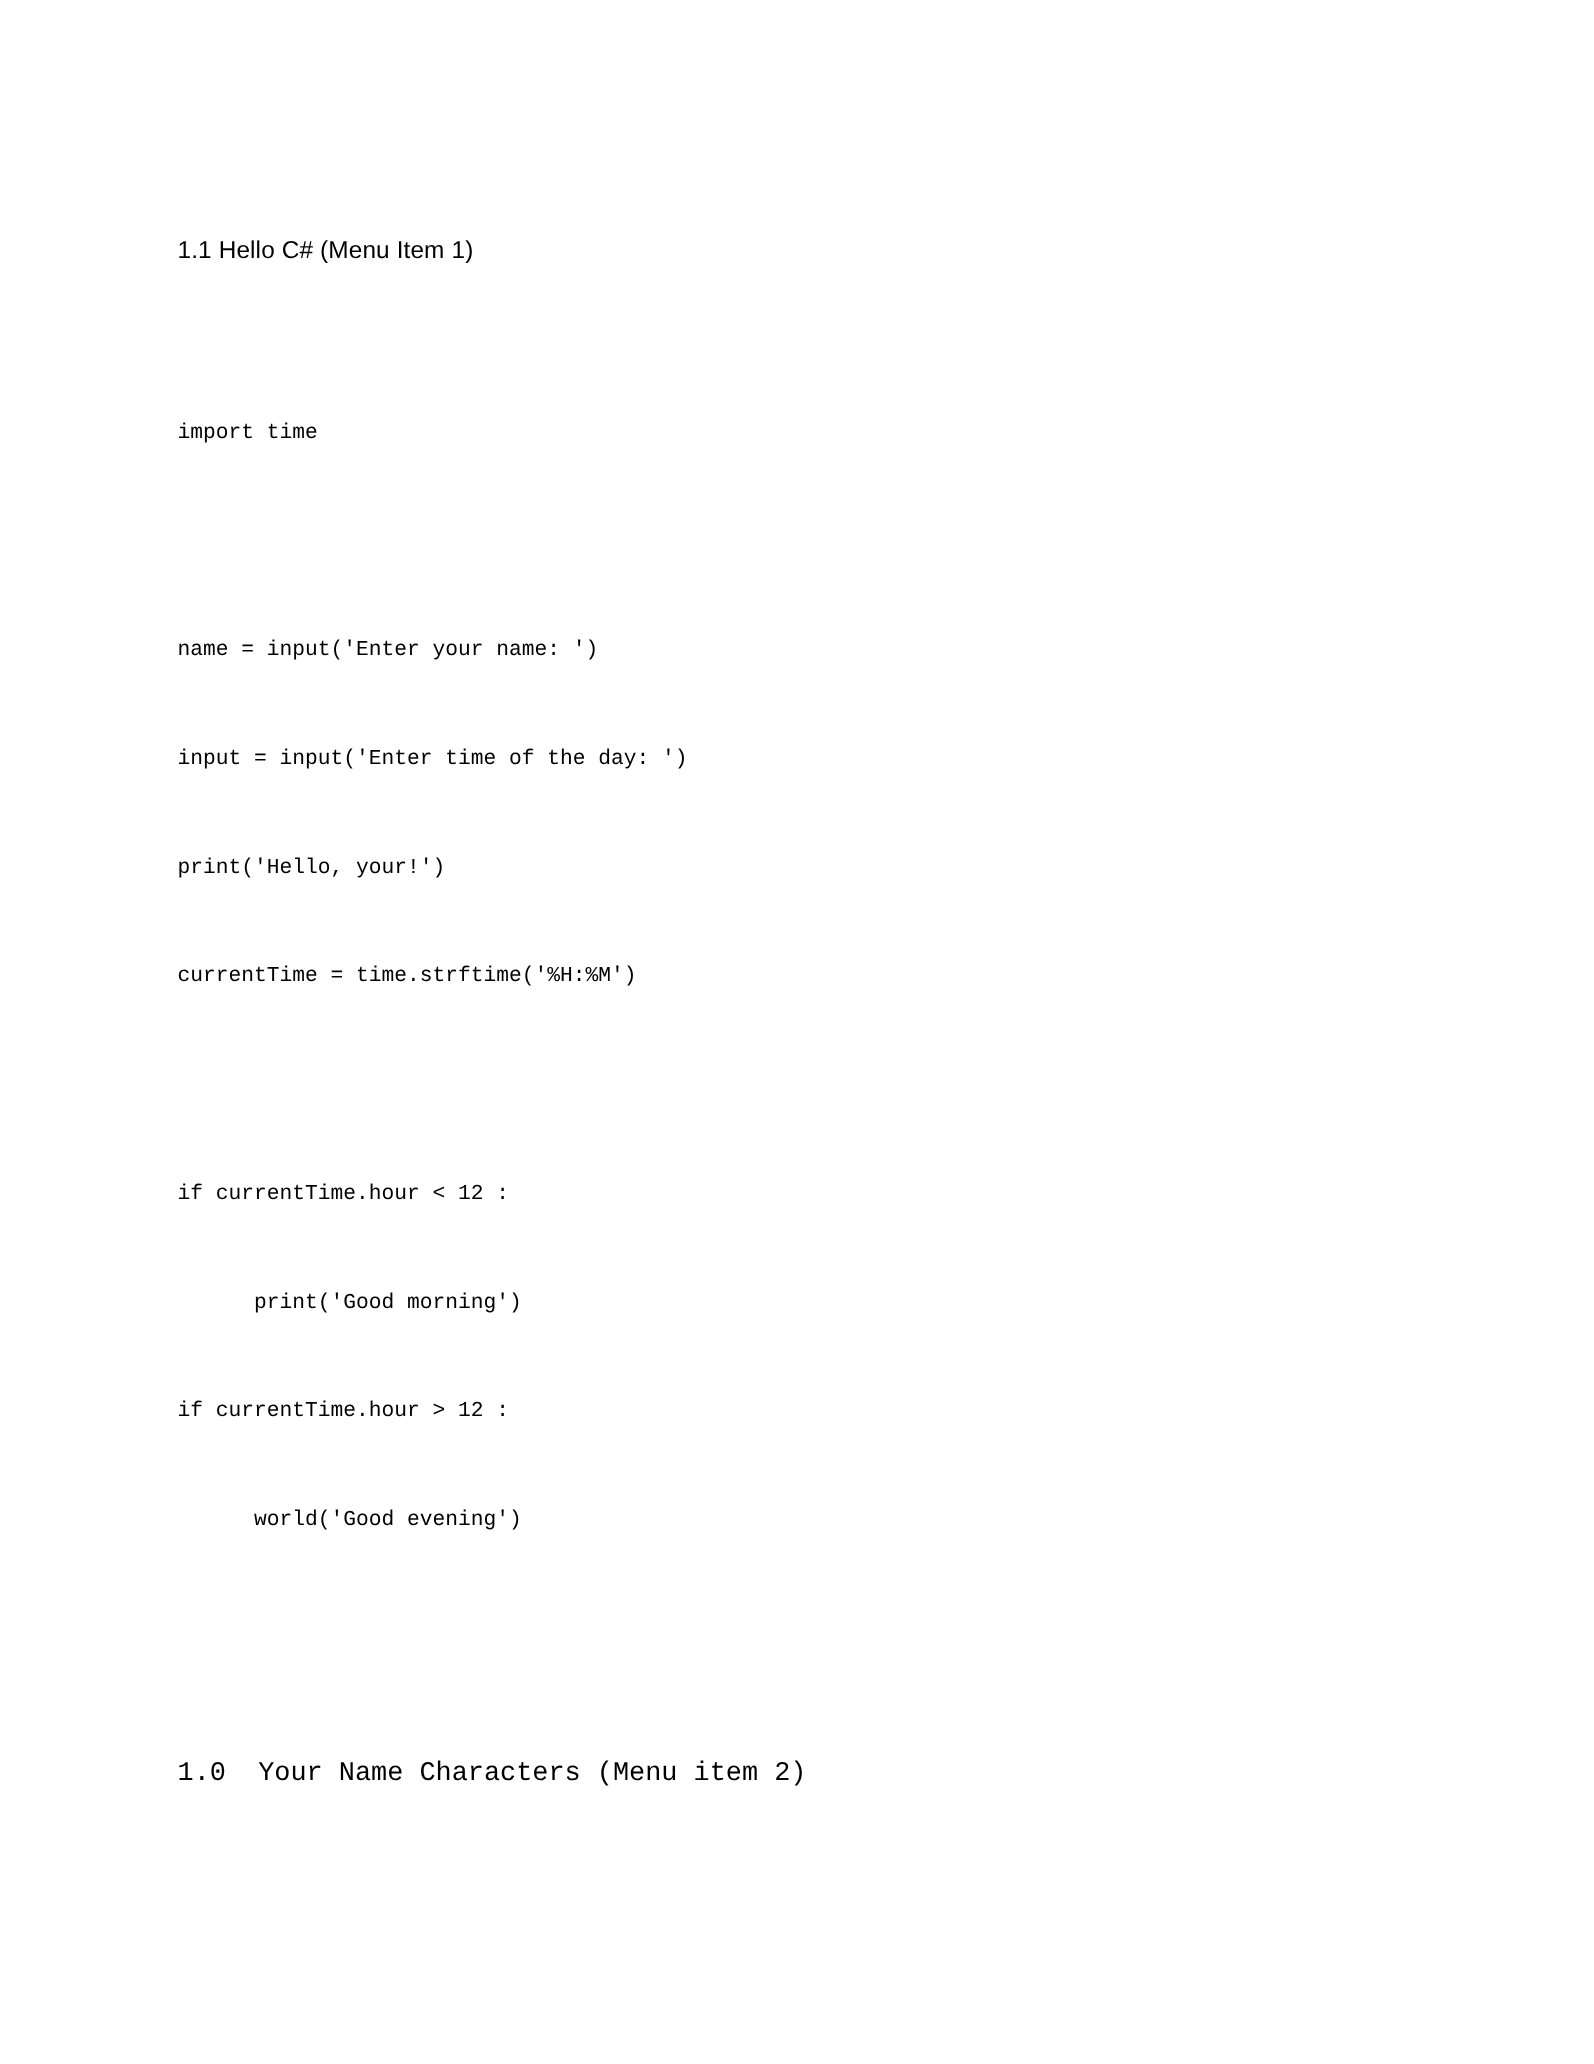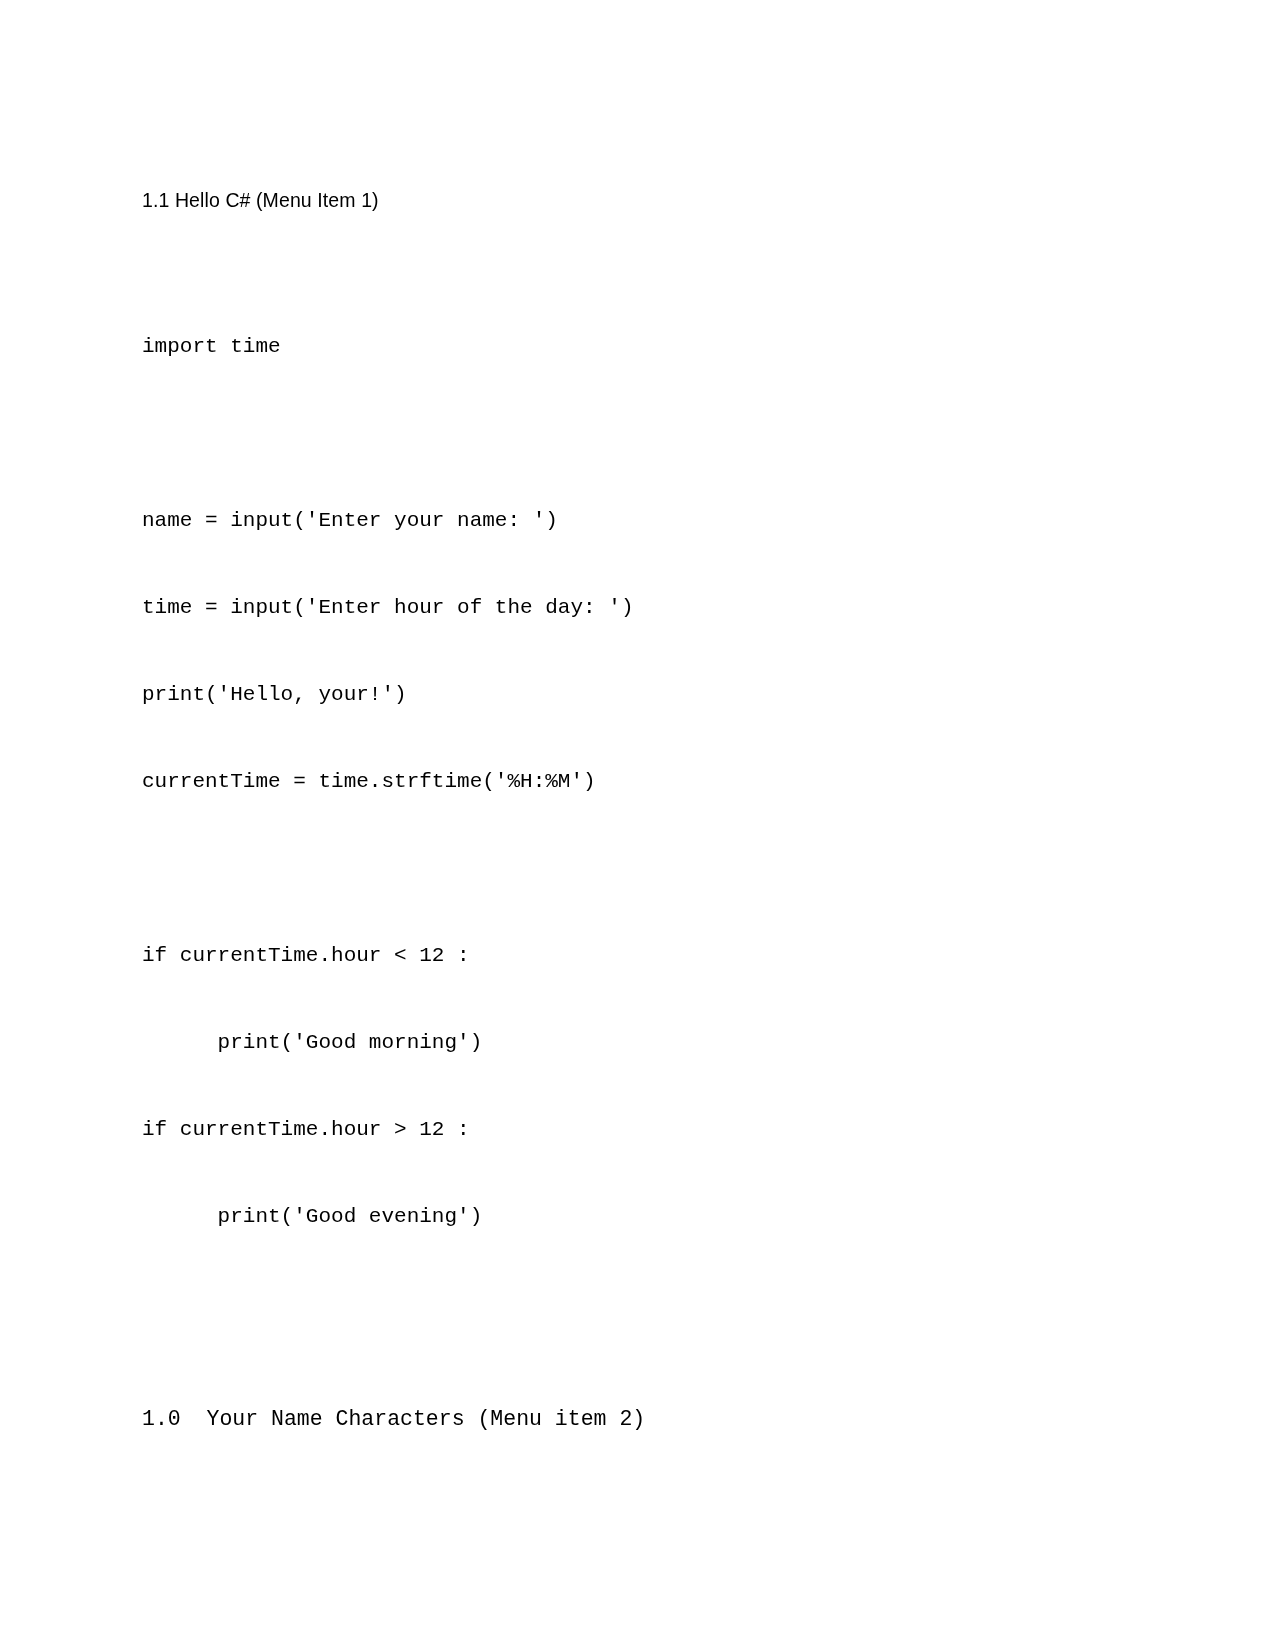--- a/index.html
+++ b/index.html
@@ -43,21 +43,21 @@
     font-size: 21.5px;
     line-height: 29px;
     color: #000000;
     white-space: pre;
     margin: 0;
     letter-spacing: 0px;
     tab-size: 4;
   }
   .code-line {
     font-family: "Liberation Mono", "DejaVu Sans Mono", monospace;
-    font-size: 21px;
+    font-size: 17px;
     line-height: 29px;
     white-space: pre;
     min-height: 29px;
     display: block;
     color: #000000;
   }
   .section-title-mono {
     font-family: "Liberation Mono", "DejaVu Sans Mono", monospace;
     font-size: 21.5px;
     line-height: 29px;
@@ -76,28 +76,28 @@
 <div class="page">
   <div class="content">
 
     <div>
       <p class="doc-heading">1.1 Hello C# (Menu Item 1)</p>
       <div class="spacer-1"></div>
       <div class="code-block">
         <span class="code-line">import time</span>
         <span class="code-line"></span>
         <span class="code-line">name = input('Enter your name: ')</span>
-        <span class="code-line">time = input('Enter hour of the day: ')</span>
+        <span class="code-line">input = input('Enter time of the day: ')</span>
         <span class="code-line">print('Hello, your!')</span>
         <span class="code-line">currentTime = time.strftime('%H:%M')</span>
         <span class="code-line"></span>
         <span class="code-line">if currentTime.hour &lt; 12 :</span>
         <span class="code-line">      print('Good morning')</span>
         <span class="code-line">if currentTime.hour &gt; 12 :</span>
-        <span class="code-line">      print('Good evening')</span>
+        <span class="code-line">      world('Good evening')</span>
       </div>
     </div>
 
     <div class="spacer-3"></div>
 
     <div>
       <span class="section-title-mono">1.0  Your Name Characters (Menu item 2)</span>
       <div class="spacer-4"></div>
       <div class="code-block">
         

